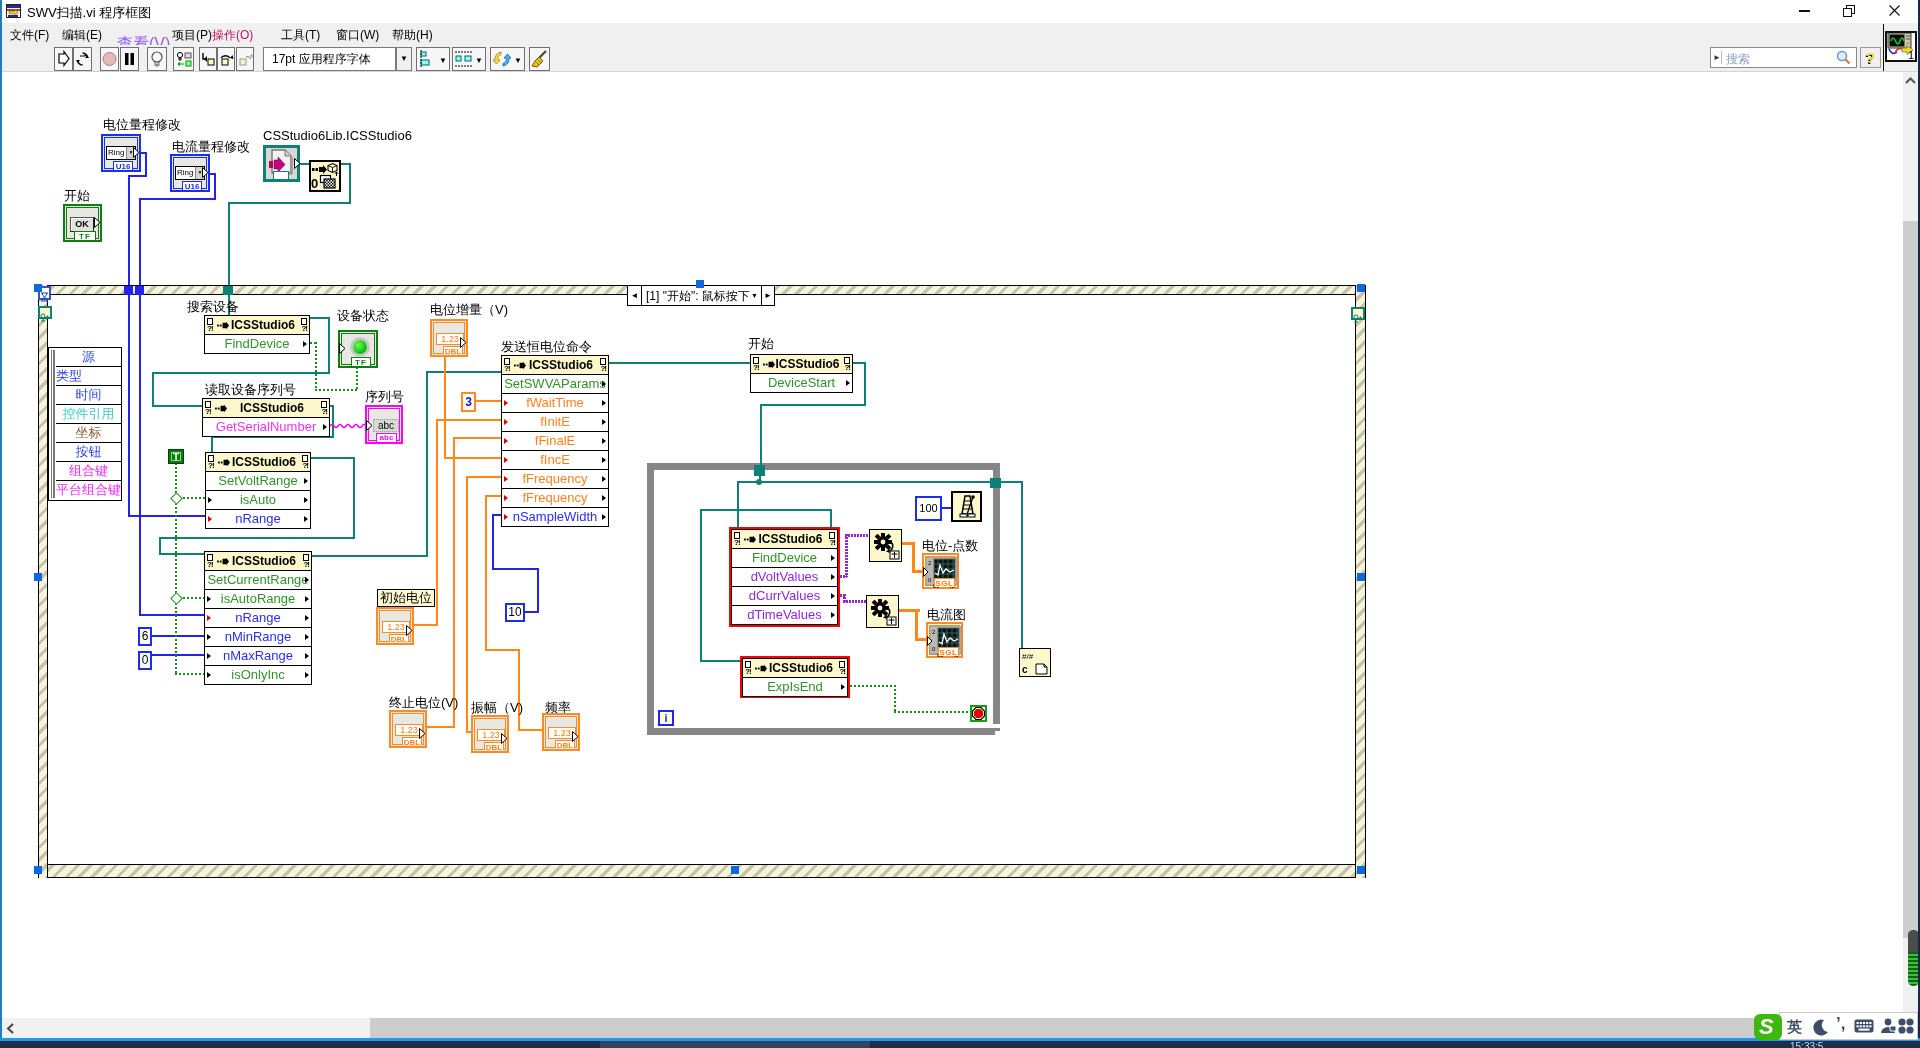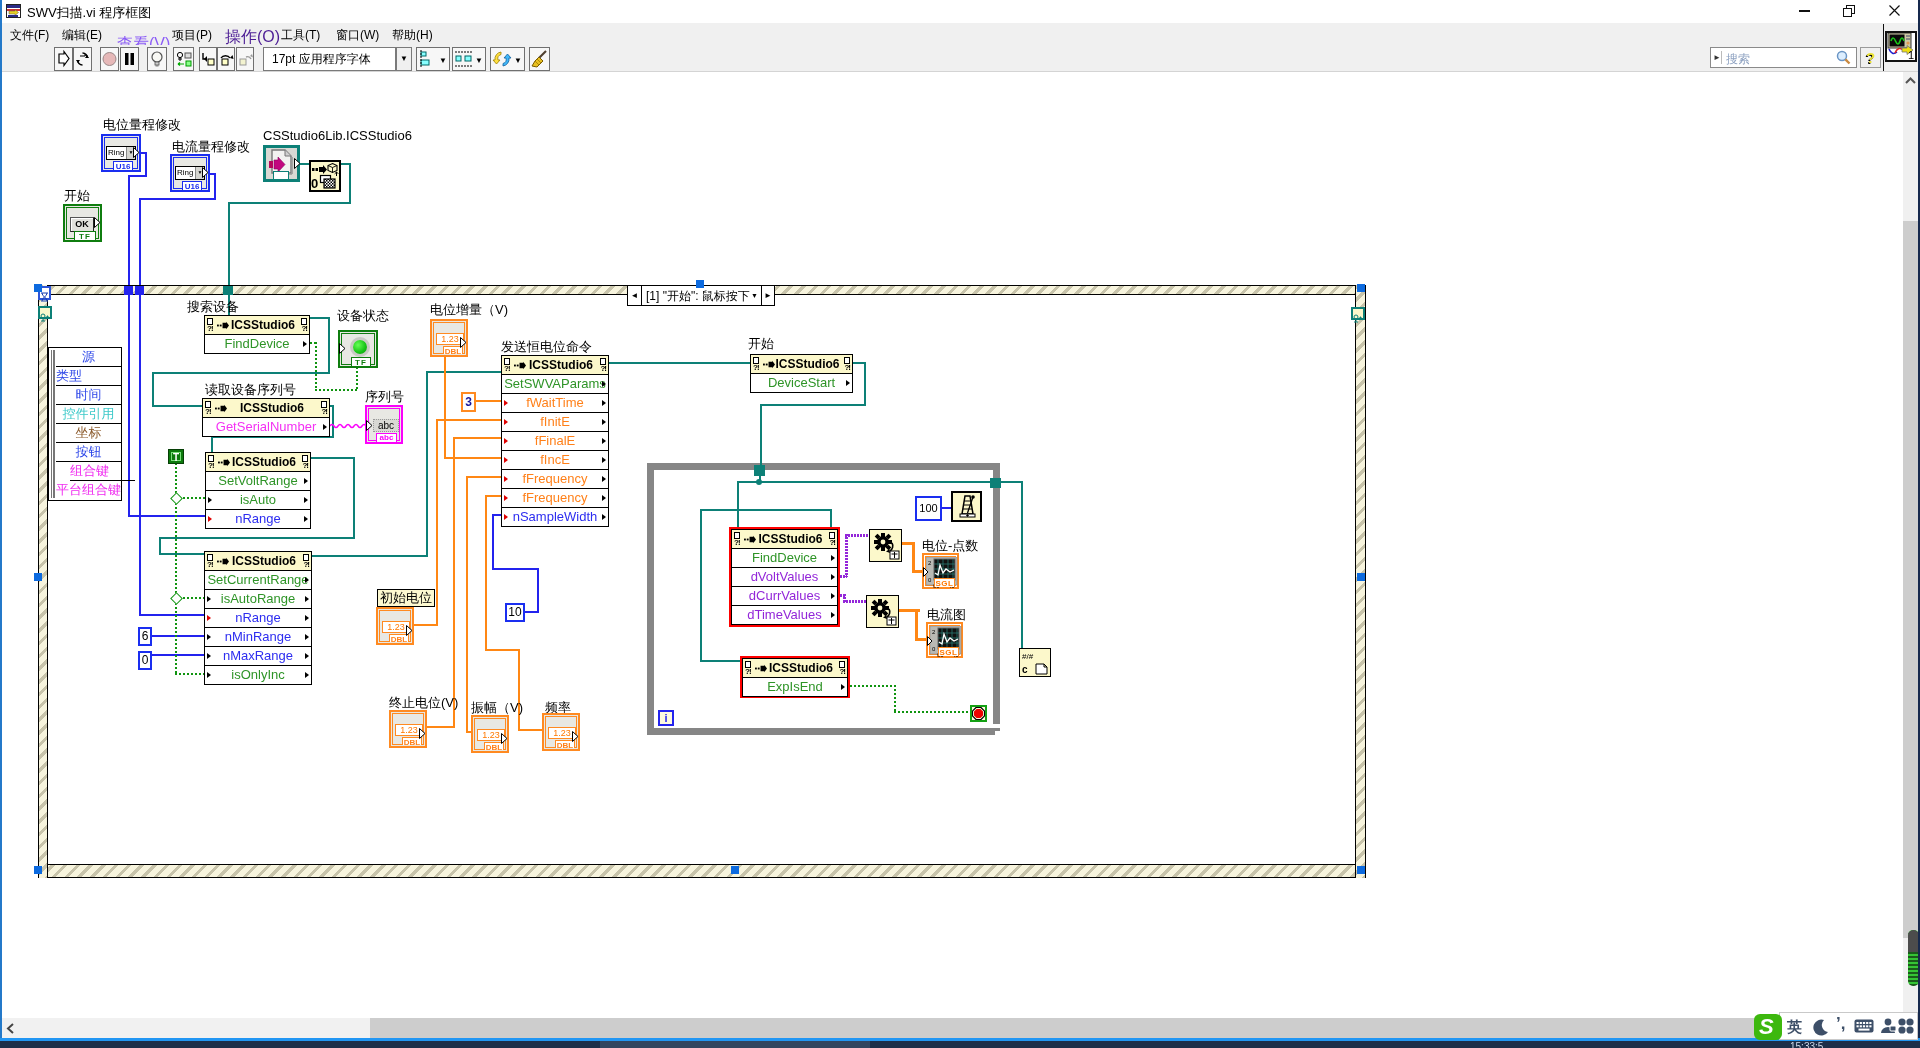--- a/index.html
+++ b/index.html
@@ -45,21 +45,21 @@
       <rect x="0.5" y="3.5" width="8" height="8" fill="#fff" stroke="#111"></rect>
     </svg>
 <svg class="ab" style="left:1889px;top:5px" width="12" height="12">
       <path d="M0.5 0.5 L10.5 10.5 M10.5 0.5 L0.5 10.5" stroke="#111" stroke-width="1.2"></path>
     </svg>
 <div class="ab" style="left:0;top:23px;width:1920px;height:22px;background:#f0f0f0"></div>
 <div class="ab" style="left:10px;top:27px;font-size:12px;color:#000">文件(F)</div>
     <div class="ab" style="left:62px;top:27px;font-size:12px;color:#000">编辑(E)</div>
     <div class="ab" style="left:117px;top:34px;font-size:16px;color:#8b5cf6">查看(V)</div>
     <div class="ab" style="left:172px;top:27px;font-size:12px;color:#000">项目(P)</div>
-    <div class="ab" style="left:225px;top:27px;font-size:16px;color:#4c1d95">操作(O)</div>
+    <div class="ab" style="left:212px;top:27px;font-size:12px;color:#be185d">操作(O)</div>
     <div class="ab" style="left:281px;top:27px;font-size:12px;color:#000">工具(T)</div>
     <div class="ab" style="left:336px;top:27px;font-size:12px;color:#000">窗口(W)</div>
     <div class="ab" style="left:392px;top:27px;font-size:12px;color:#000">帮助(H)</div>
 <div class="ab" style="left:0;top:45px;width:1920px;height:27px;background:#f0f0f0;border-bottom:1px solid #d4d4d4;box-sizing:border-box"></div>
 <div class="ab" style="left:54px;top:47px;width:19px;height:24px;background:#f7f7f7;border:1px solid #707070;box-sizing:border-box"><svg width="17" height="22">
         <path d="M4 6 L9 6 L9 3.5 L14 10.5 L9 17.5 L9 15 L4 15 Z" fill="#fff" stroke="#000" stroke-width="1.2"></path>
       </svg></div>
 <div class="ab" style="left:73px;top:47px;width:19px;height:24px;background:#f7f7f7;border:1px solid #707070;box-sizing:border-box"><svg width="17" height="22">
         <path d="M8.5 5 a5 5 0 0 1 5 5 M8.5 17 a5 5 0 0 1 -5 -5" fill="none" stroke="#000" stroke-width="1.5"></path>
         <path d="M13 7 l2 3 l-4 0 Z M4 15 l-2 -3 l4 0 Z" fill="#000"></path>
@@ -255,21 +255,21 @@
 <path d="M25.5 14 l0 -4 M25.5 10 l-1.8 1.8 M25.5 10 l1.8 1.8" stroke="#000" fill="none"></path>
 </svg></div>
 <div class="ab" style="left:48px;top:347px;width:74px;height:154px;border:1px solid #000;background:#fff;box-sizing:border-box">
 <div style="position:absolute;left:2px;top:2px;width:4px;height:148px;background:linear-gradient(90deg,#777 0 1px,#fff 1px 2px,#777 2px 4px)"></div>
 <div style="position:absolute;left:7px;top:0px;width:65px;height:19px;border-bottom:1px solid #000;box-sizing:border-box;font-size:13px;line-height:18px;text-align:center;color:#2a44e8">源</div>
 <div style="position:absolute;left:7px;top:19px;width:65px;height:19px;border-bottom:1px solid #000;box-sizing:border-box;font-size:13px;line-height:18px;color:#2a44e8">类型</div>
 <div style="position:absolute;left:7px;top:38px;width:65px;height:19px;border-bottom:1px solid #000;box-sizing:border-box;font-size:13px;line-height:18px;text-align:center;color:#2a44e8">时间</div>
 <div style="position:absolute;left:7px;top:57px;width:65px;height:19px;border-bottom:1px solid #000;box-sizing:border-box;font-size:13px;line-height:18px;text-align:center;color:#3cc9c9">控件引用</div>
 <div style="position:absolute;left:7px;top:76px;width:65px;height:19px;border-bottom:1px solid #000;box-sizing:border-box;font-size:13px;line-height:18px;text-align:center;color:#8B5A2B">坐标</div>
 <div style="position:absolute;left:7px;top:95px;width:65px;height:19px;border-bottom:1px solid #000;box-sizing:border-box;font-size:13px;line-height:18px;text-align:center;color:#2a44e8">按钮</div>
-<div style="position:absolute;left:21px;top:114px;width:65px;height:19px;border-bottom:1px solid #000;box-sizing:border-box;font-size:13px;line-height:18px;text-align:left;color:#f02af0">组合键</div>
+<div style="position:absolute;left:7px;top:114px;width:65px;height:19px;border-bottom:1px solid #000;box-sizing:border-box;font-size:13px;line-height:18px;text-align:center;color:#f02af0">组合键</div>
 <div style="position:absolute;left:7px;top:133px;width:65px;height:19px;box-sizing:border-box;font-size:13px;line-height:18px;text-align:center;color:#f02af0">平台组合键</div>
 </div>
 <div class="lbl" style="left:187px;top:299px">搜索设备</div>
 <div class="lbl" style="left:337px;top:308px">设备状态</div>
 <div class="lbl" style="left:430px;top:302px">电位增量（V)</div>
 <div class="lbl" style="left:205px;top:382px">读取设备序列号</div>
 <div class="lbl" style="left:365px;top:389px">序列号</div>
 <div class="lbl" style="left:501px;top:339px">发送恒电位命令</div>
 <div class="lbl" style="left:748px;top:336px">开始</div>
 <div class="lbl" style="left:389px;top:695px">终止电位(V)</div>

